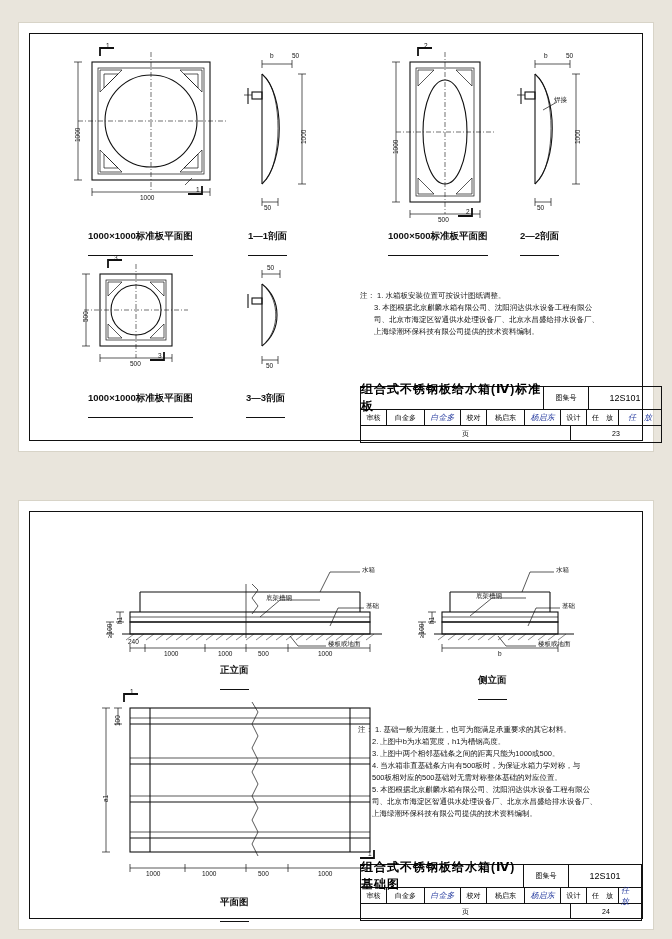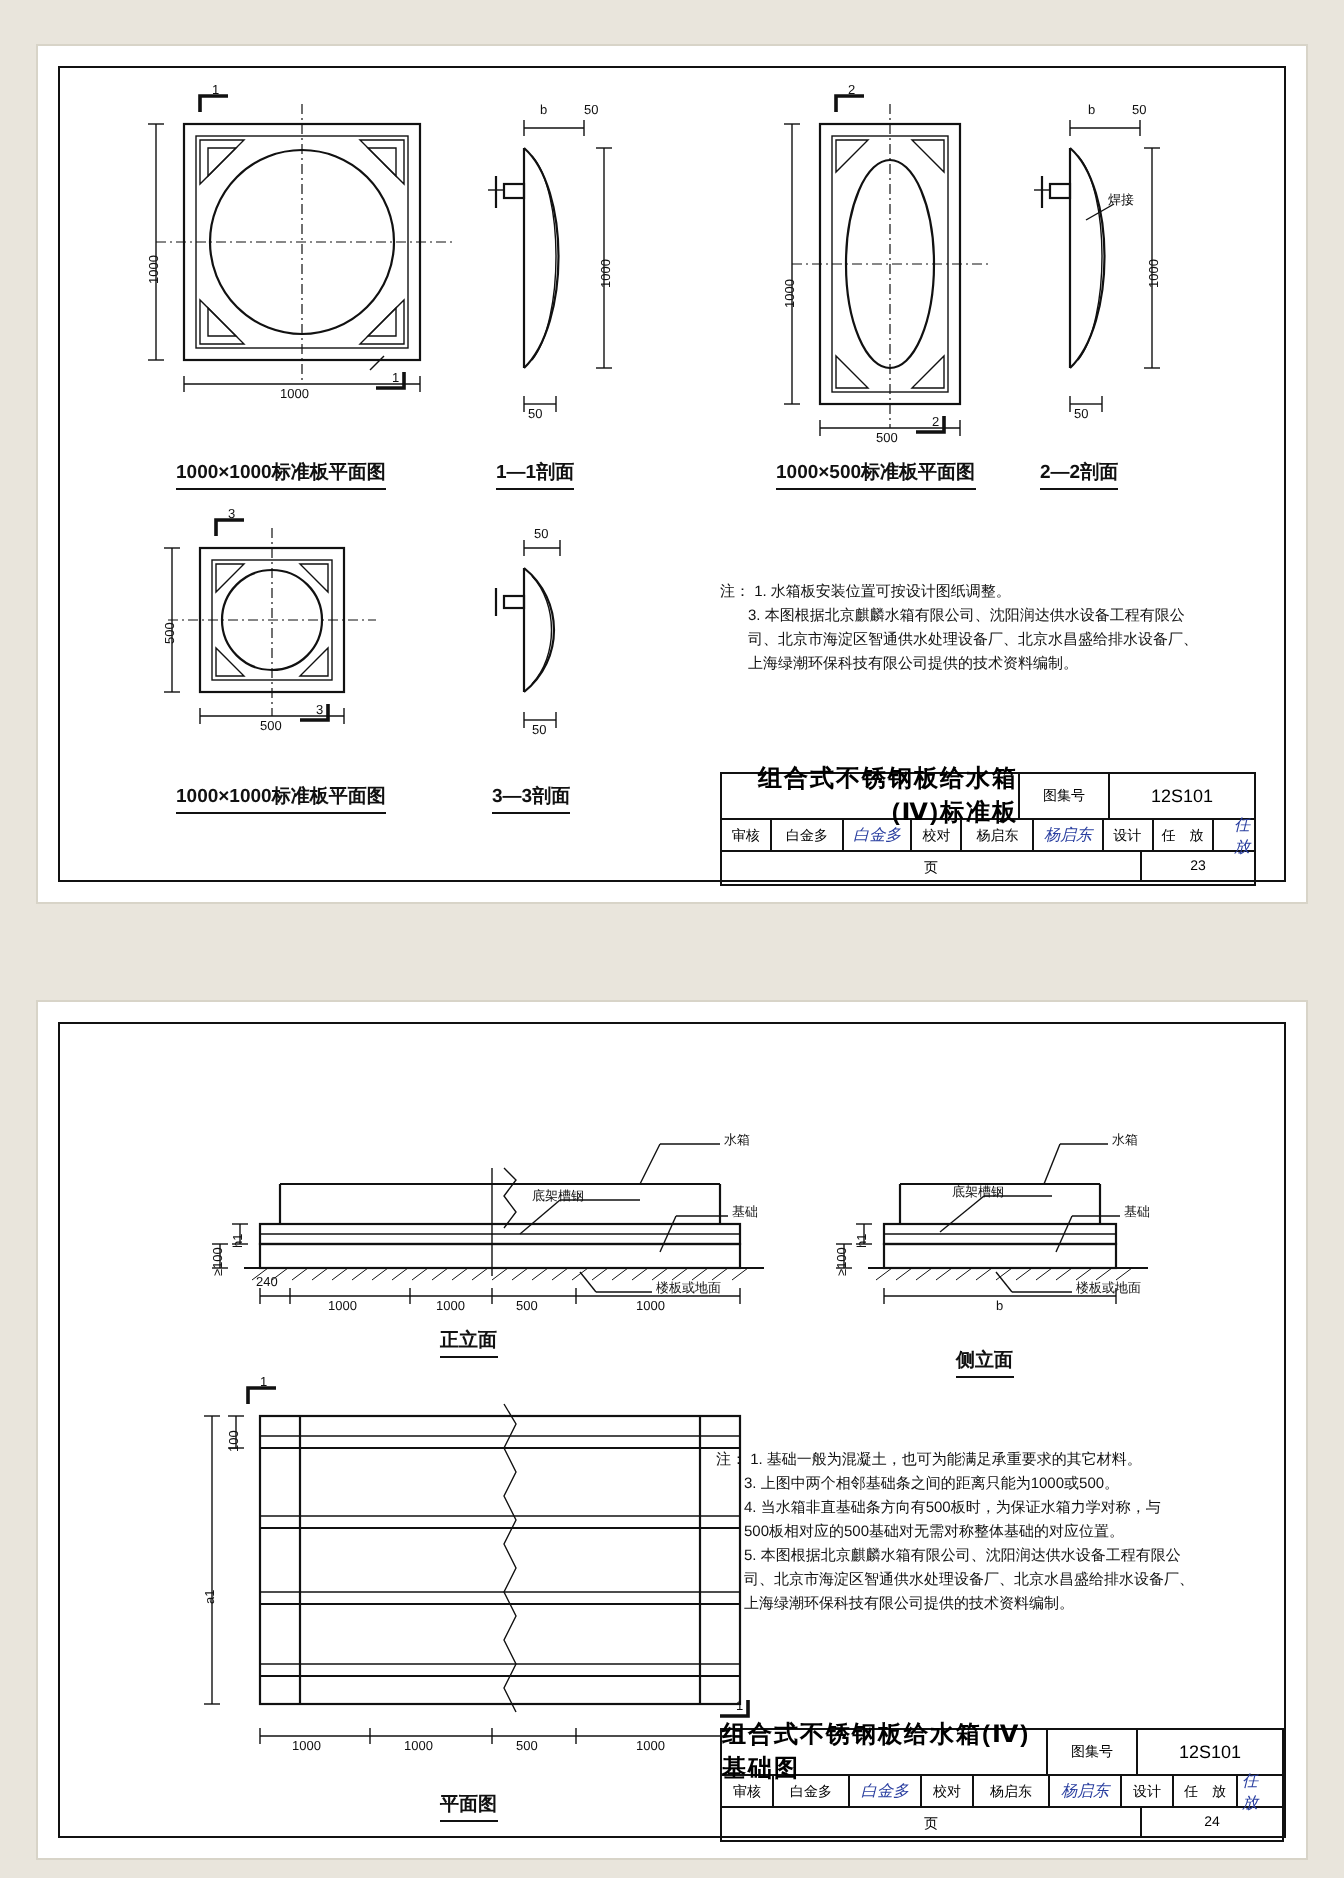--- a/index.html
+++ b/index.html
@@ -3,21 +3,21 @@
 <meta charset="utf-8">
 <style>
   html,body{margin:0;padding:0;background:#e9e5dc;}
   body{width:672px;height:939px;font-family:"Liberation Sans","DejaVu Sans",sans-serif;}
   .page{position:relative;background:#ffffff;margin:0 auto;box-sizing:border-box;}
   .page1{width:636px;height:430px;margin-top:22px;border:1px solid #d8d4c8;}
   .page2{width:636px;height:430px;margin-top:48px;border:1px solid #d8d4c8;}
   .frame{position:absolute;left:10px;top:10px;right:10px;bottom:10px;border:1.5px solid #111;}
   .inner{position:absolute;left:0;top:0;right:0;bottom:0;}
   .cap{position:absolute;font-size:9.5px;color:#111;white-space:nowrap;}
-  .capu{border-bottom:1.2px solid #111;padding-bottom:1px;font-weight:bold;}
+  .capu{border-bottom:1.2px solid #111;padding-bottom:12px;font-weight:bold;}
   .dim{position:absolute;font-size:6.5px;color:#111;white-space:nowrap;}
   .dimv{position:absolute;font-size:6.5px;color:#111;white-space:nowrap;transform:rotate(-90deg);transform-origin:left top;}
   .note{position:absolute;font-size:7.5px;color:#111;line-height:12px;}
   .note .ln{white-space:nowrap;}
   .titleblock{position:absolute;border:1.2px solid #111;box-sizing:border-box;}
   .tbmain{display:flex;height:22px;align-items:stretch;border-bottom:1.2px solid #111;}
   .tbtitle{flex:1;display:flex;align-items:center;justify-content:center;font-size:12px;font-weight:bold;letter-spacing:1px;}
   .tbimg{width:44px;border-left:1.2px solid #111;display:flex;align-items:center;justify-content:center;font-size:7px;}
   .tbnum{width:72px;border-left:1.2px solid #111;display:flex;align-items:center;justify-content:center;font-size:9px;}
   .tbrow{display:flex;height:15px;align-items:stretch;font-size:7px;}
@@ -184,21 +184,21 @@
       <div class="cap capu" style="left:216px;top:358px;">3—3剖面</div>
 
       <div class="note" style="left:330px;top:256px;width:270px;">
         <div class="ln" style="display:inline;">注：</div>
         <span class="ln">1. 水箱板安装位置可按设计图纸调整。</span>
         <div class="ln" style="margin-left:14px;">3. 本图根据北京麒麟水箱有限公司、沈阳润达供水设备工程有限公</div>
         <div class="ln" style="margin-left:14px;">    司、北京市海淀区智通供水处理设备厂、北京水昌盛给排水设备厂、</div>
         <div class="ln" style="margin-left:14px;">    上海绿潮环保科技有限公司提供的技术资料编制。</div>
       </div>
 
-      <div class="titleblock" style="left:330px;top:352px;width:268px;height:57px;text-align:right;">
+      <div class="titleblock" style="left:330px;top:352px;width:302px;height:57px;">
         <div class="tbmain">
           <div class="tbtitle">组合式不锈钢板给水箱(Ⅳ)标准板</div>
           <div class="tbimg">图集号</div>
           <div class="tbnum">12S101</div>
         </div>
         <div class="tbrow">
           <div class="cellL" style="width:26px;">审核</div>
           <div class="cellL" style="width:38px;">白金多</div>
           <div class="cellL sig" style="width:36px;">白金多</div>
           <div class="cellL" style="width:26px;">校对</div>
@@ -388,20 +388,21 @@
       <div class="dim" style="left:100px;top:176px;">1</div>
       <div class="dim" style="left:338px;top:338px;">1</div>
 
       <div class="cap capu" style="left:190px;top:152px;">正立面</div>
       <div class="cap capu" style="left:448px;top:162px;">侧立面</div>
       <div class="cap capu" style="left:190px;top:384px;">平面图</div>
 
       <div class="note" style="left:328px;top:212px;width:278px;">
         <div class="ln" style="display:inline;">注：</div>
         <span class="ln">1. 基础一般为混凝土，也可为能满足承重要求的其它材料。</span>
+        <div class="ln" style="margin-left:14px;">2. 上图中b为水箱宽度，h1为槽钢高度。</div>
         <div class="ln" style="margin-left:14px;">3. 上图中两个相邻基础条之间的距离只能为1000或500。</div>
         <div class="ln" style="margin-left:14px;">4. 当水箱非直基础条方向有500板时，为保证水箱力学对称，与</div>
         <div class="ln" style="margin-left:14px;">    500板相对应的500基础对无需对称整体基础的对应位置。</div>
         <div class="ln" style="margin-left:14px;">5. 本图根据北京麒麟水箱有限公司、沈阳润达供水设备工程有限公</div>
         <div class="ln" style="margin-left:14px;">    司、北京市海淀区智通供水处理设备厂、北京水昌盛给排水设备厂、</div>
         <div class="ln" style="margin-left:14px;">    上海绿潮环保科技有限公司提供的技术资料编制。</div>
       </div>
 
       <div class="titleblock" style="left:330px;top:352px;width:282px;height:57px;">
         <div class="tbmain">

